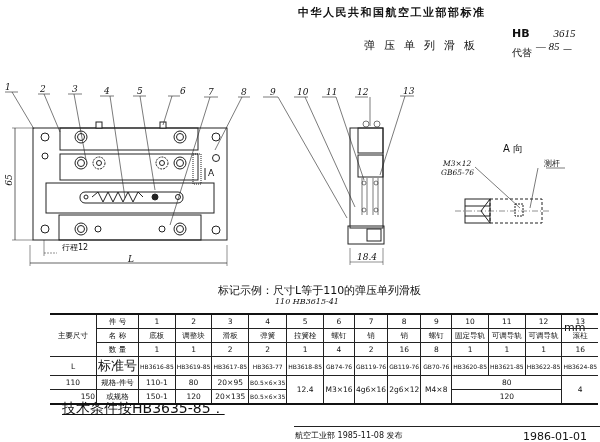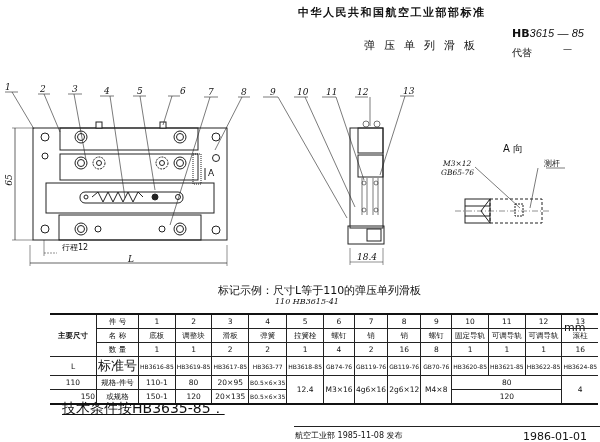--- a/index.html
+++ b/index.html
@@ -2,21 +2,21 @@
 <html><head>
 <meta charset="utf-8">
 <style>
   html,body{margin:0;padding:0;background:#fff;}
   body{width:600px;height:442px;position:relative;overflow:hidden;font-family:"DejaVu Sans",sans-serif;color:#111;}
   .abs{position:absolute;}
   .hdr-org{left:298px;top:5px;font-size:11px;font-weight:bold;letter-spacing:1.5px;}
   .hdr-title{left:364px;top:38px;font-size:11px;letter-spacing:9px;}
   .hdr-code{left:512px;top:27px;font-size:11px;}
   .hdr-code b{font-weight:bold;}
-  .hdr-code i{font-style:italic;font-family:Liberation Sans, sans-serif;}
+  .hdr-code i{font-style:italic;font-family:Liberation Serif, serif;margin-left:24px;}
   .hdr-rep{left:512px;top:46px;font-size:10px;}
   .hdr-rep-val{left:563px;top:44px;font-size:9px;}
   svg{position:absolute;left:0;top:0;}
   .lbl{font-family:"DejaVu Serif",serif;font-style:italic;font-size:9px;}
   .ex1{left:218px;top:283px;font-size:11px;}
   .ex2{left:275px;top:297px;font-size:8px;font-style:italic;font-family:"DejaVu Serif",serif;}
   .mm{left:564px;top:304px;font-size:11px;margin-top:17px;}
   table.spec{position:absolute;left:50px;top:313px;border-collapse:collapse;font-size:7.5px;}
   table.spec td{border:1px solid #222;text-align:center;padding:0 1px;height:13px;white-space:nowrap;}
   table.spec{border-top:2px solid #111;border-bottom:2px solid #111;}
@@ -180,21 +180,21 @@
 <div class="abs lbl" style="left:441px;top:168px;font-size:7.5px;">GB65-76</div>
 <div class="abs" style="left:544px;top:158px;font-size:8px;">测杆</div>
 
 <div class="abs ex1">标记示例：尺寸L等于110的弹压单列滑板</div>
 <div class="abs ex2">110   HB3615-41</div>
 <div class="abs mm">mm</div>
 
 <table class="spec">
   <tbody>
       <tr>
-    <td rowspan="3" style="width:44px;border-left:none;font-weight:bold;">主要尺寸</td>
+    <td rowspan="3" style="width:44px;border-left:none;">主要尺寸</td>
     <td style="width:34px;">件  号</td>
     <td style="width:24px;">1</td>
     <td style="width:28px;">2</td>
     <td style="width:28px;">3</td>
     <td style="width:28px;">4</td>
     <td style="width:26px;">5</td>
     <td style="width:28px;">6</td>
     <td style="width:28px;">7</td>
     <td style="width:28px;">8</td>
     <td style="width:28px;">9</td>

